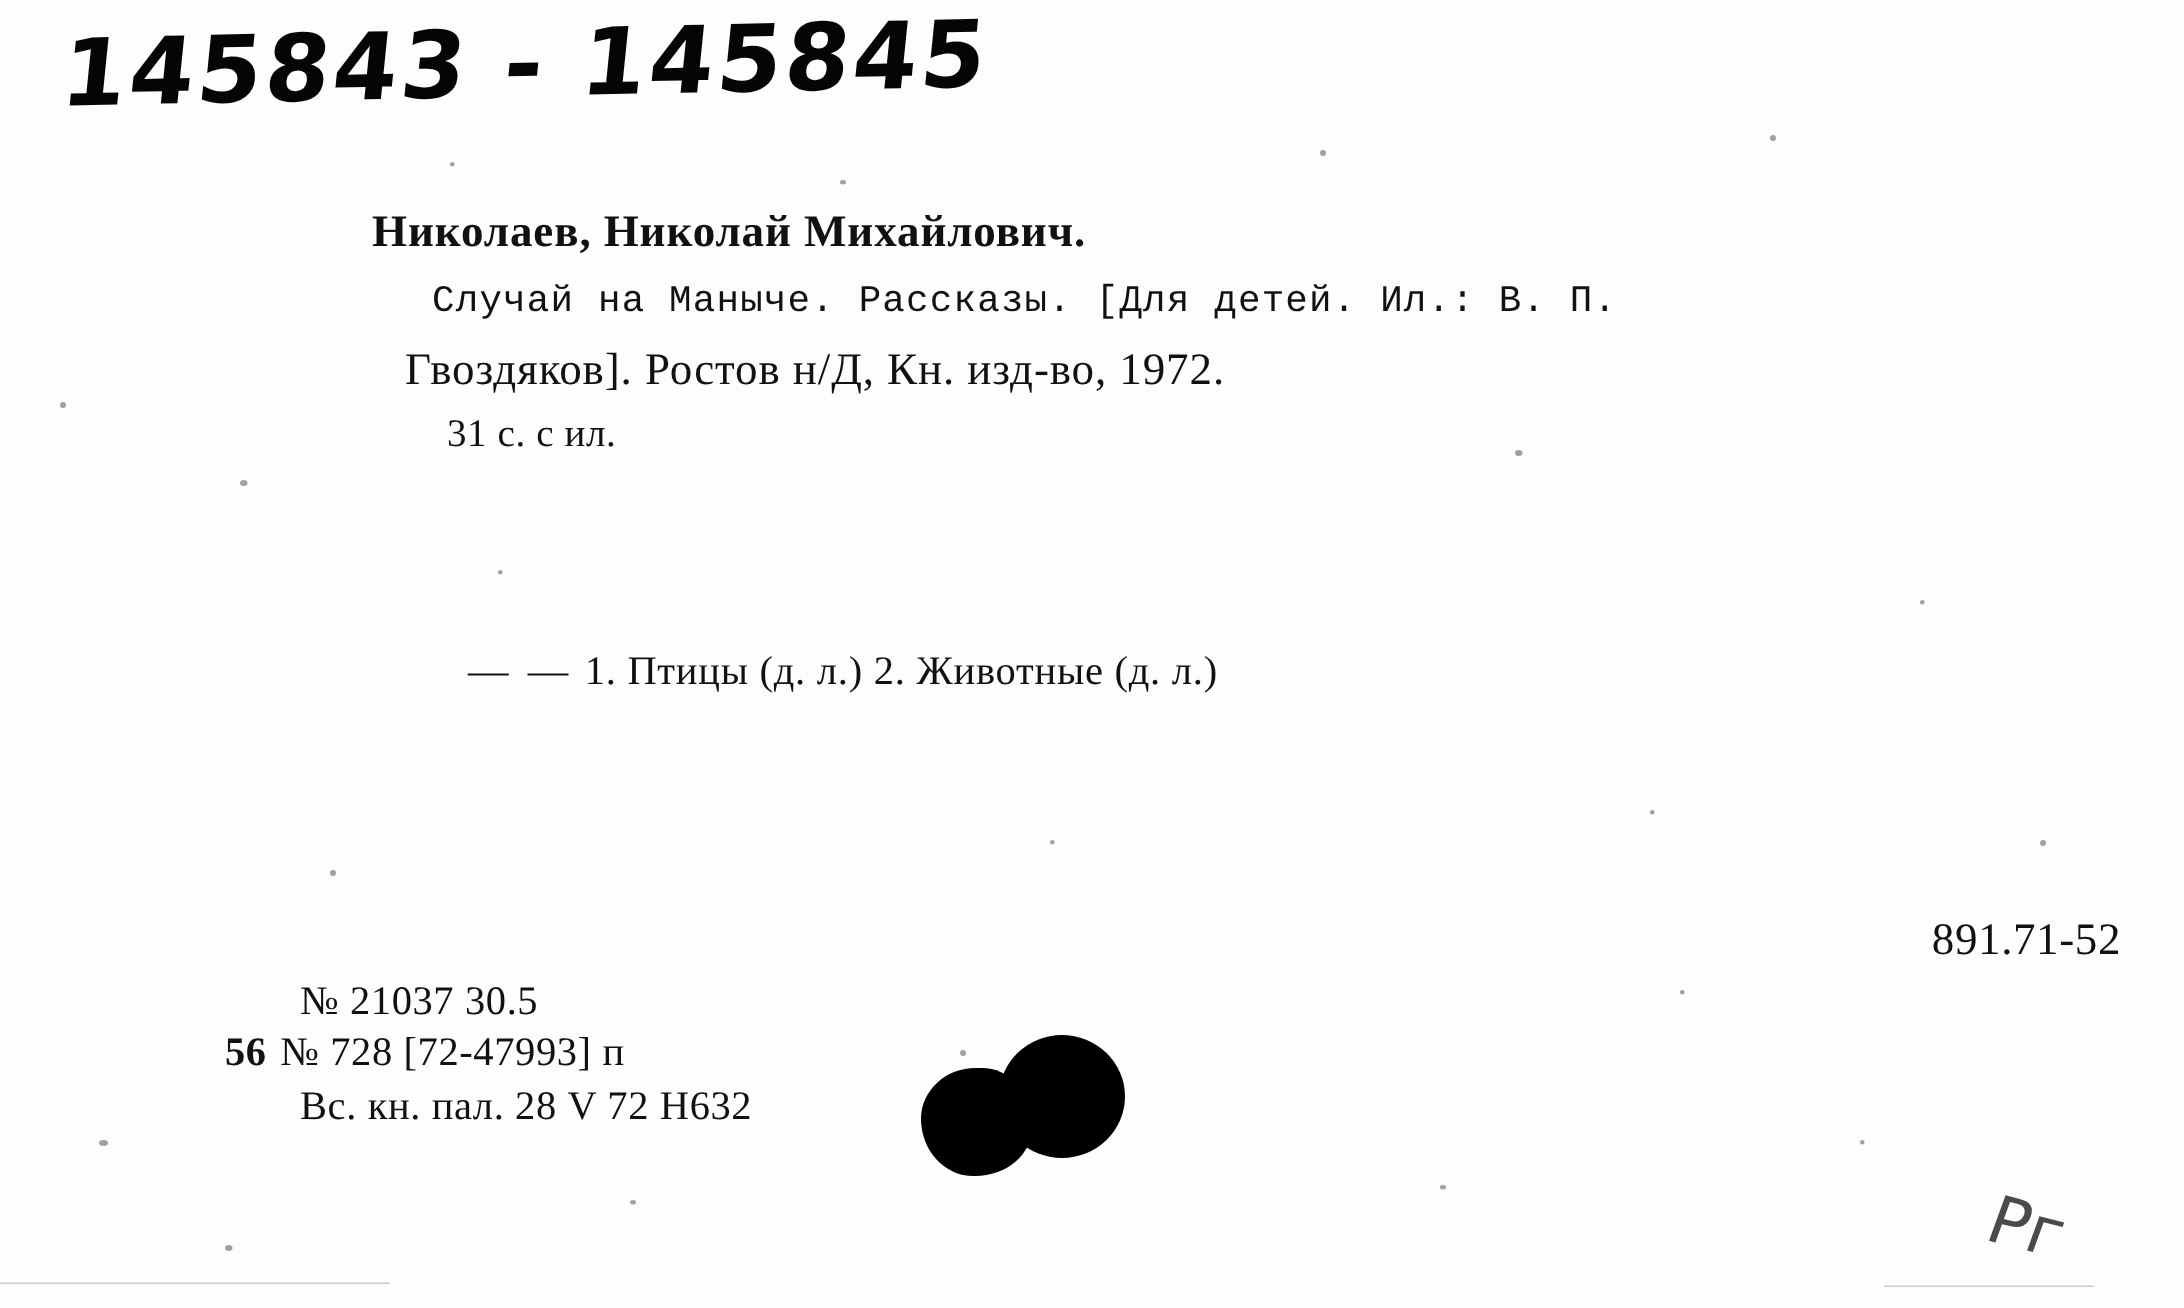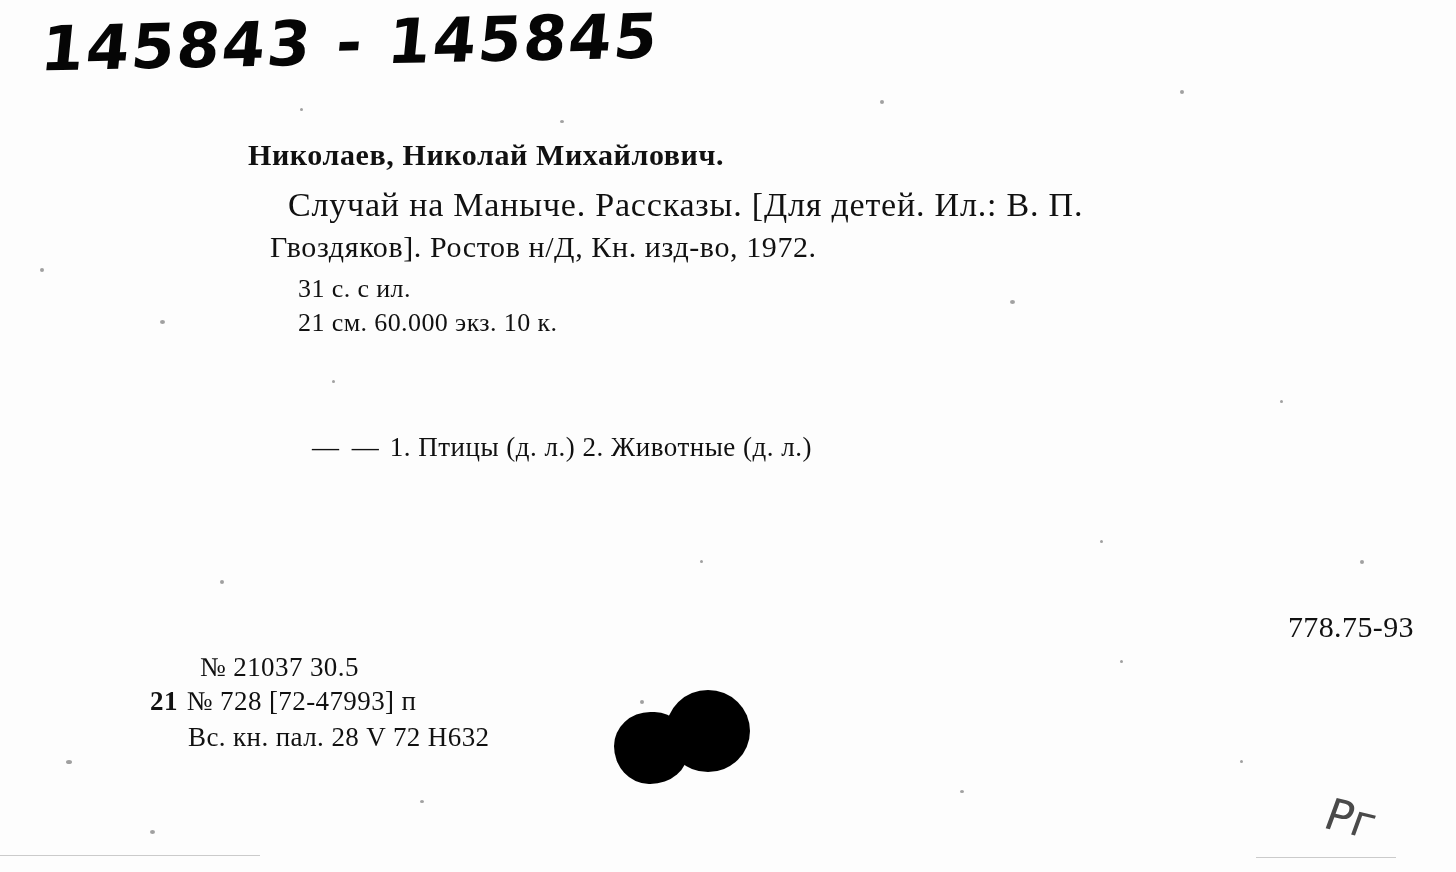--- a/index.html
+++ b/index.html
@@ -51,23 +51,24 @@
     top: 138px;
     font-size: 30px;
     font-weight: 700;
     letter-spacing: .6px;
     white-space: nowrap;
   }
   .title-line1 {
     position: absolute;
     left: 288px;
     top: 186px;
-    font-size: 34px;
+    font-size: 25px;
     letter-spacing: .8px;
     white-space: nowrap;
+    font-family: Liberation Mono, monospace;
   }
   .title-line2 {
     position: absolute;
     left: 248px;
     top: 230px;
     font-size: 30px;
     letter-spacing: .6px;
     white-space: nowrap;
     margin-left: 22px;
   }
@@ -129,21 +130,21 @@
     font-size: 27px;
     letter-spacing: .4px;
     white-space: nowrap;
   }
   .ctrl2 .lead {
     font-weight: 700;
     margin-right: 9px;
   }
   .ctrl3 {
     position: absolute;
-    left: 188px;
+    left: 200px;
     top: 722px;
     font-size: 27px;
     letter-spacing: .4px;
     white-space: nowrap;
   }
 
   
   .blot {
     position: absolute;
     pointer-events: none;
@@ -217,32 +218,31 @@
   <div class="handwriting">145843 - 145845</div>
 
   <div class="author">Николаев, Николай Михайлович.</div>
 
   <div class="title-line1">Случай на Маныче. Рассказы. [Для детей. Ил.: В. П.</div>
 
   <div class="title-line2">Гвоздяков].      Ростов н/Д, Кн. изд-во, 1972.</div>
 
   <div class="collation1">31 с. с ил.</div>
 
-  <div class="collation2">21 см. 60.000 экз. 10 к.</div>
 
   <div class="tracings">
     <span class="dash">— —</span><span>1. Птицы (д. л.) 2. Животные (д. л.)</span>
   </div>
 
-  <div class="classification">778.75-93</div>
+  <div class="classification">891.71-52</div>
 
   <div class="ctrl1">№ 21037   30.5</div>
 
   <div class="ctrl2">
-    <span class="lead">21</span><span>№ 728 [72-47993] п</span>
+    <span class="lead">56</span><span>№ 728 [72-47993] п</span>
   </div>
 
   <div class="ctrl3">Вс. кн. пал. 28 V 72 Н632</div>
 
   <div class="blot" style="left:614px; top:690px; width:140px; height:100px;">
     <div class="b1"></div>
     <div class="b2"></div>
   </div>
 
   <div class="pencil-mark">Рг</div>

